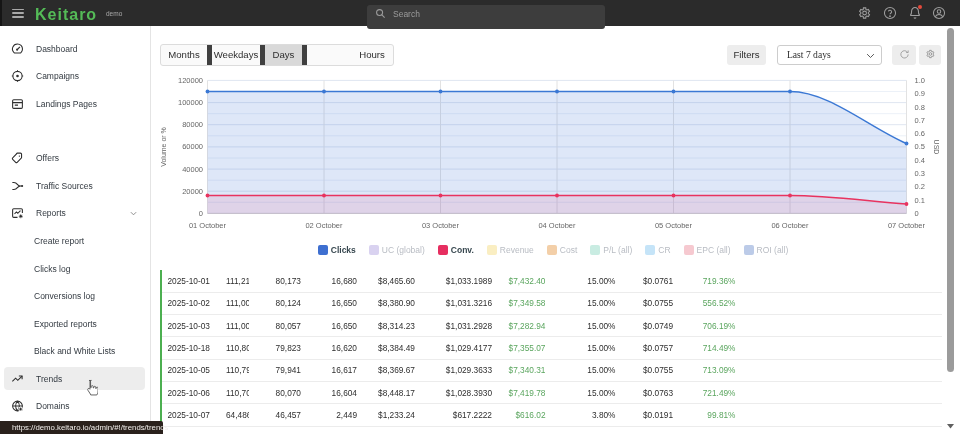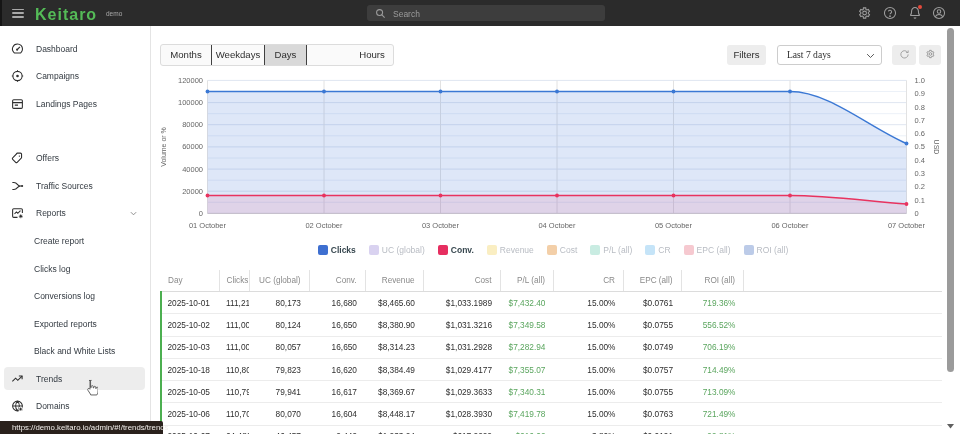--- a/index.html
+++ b/index.html
@@ -7,34 +7,34 @@
   font-family:"Liberation Sans", sans-serif; }
 #page { position:relative; width:960px; height:434px; overflow:hidden; }
 .abs { position:absolute; }
 
 
 #topbar { position:absolute; left:0; top:0; width:960px; height:26px; background:#2b2b2b; }
 #topbar .edge { position:absolute; left:0; top:0; width:2px; height:26px; background:#151515; }
 .hbar { position:absolute; left:12px; width:12px; height:1.7px; background:#a9a9a9; border-radius:1px; }
 #logo { position:absolute; left:35px; top:6px; font-size:16px; font-weight:bold; color:#54bb57; letter-spacing:1px; }
 #demo { position:absolute; left:106px; top:10px; font-size:6.5px; color:#a9a9a9; }
-#search { position:absolute; left:367px; top:5px; width:238px; height:16px; background:#3d3d3d; border-radius:3px; }
+#search { position:absolute; left:367px; top:5px; width:238px; height:24px; background:#3d3d3d; border-radius:3px; }
 #search .txt { position:absolute; left:26px; top:4px; font-size:8.5px; color:#9b9b9b; }
 
 
 #sidebar { position:absolute; left:0; top:26px; width:151px; height:408px; background:#fff; border-right:1px solid #e4e4e4; }
 .mi { position:absolute; left:0; width:150px; height:27px; }
 .mi .txt { position:absolute; left:36px; top:50%; transform:translateY(-50%); font-size:8.5px; color:#323940; }
 .mi.sub .txt { left:34px; }
 .mi .ic { position:absolute; left:11px; top:50%; transform:translateY(-50%); width:13px; height:13px; }
 #hl { position:absolute; left:4px; top:341px; width:141px; height:23px; background:#ededed; border-radius:4px; }
 
 
 #tabs { position:absolute; left:160px; top:44px; height:22px; border:1px solid #dcdcdc; border-radius:3px; background:#fafafa; display:flex; }
-#tabs .tab { height:20px; line-height:20px; font-size:9.6px; color:#2f2f2f; text-align:center; border-right:1px solid #404040; }
+#tabs .tab { height:20px; line-height:20px; font-size:9.6px; color:#2f2f2f; text-align:center; border-right:5px solid #404040; }
 #tabs .tab:last-child { border-right:none;margin-left:44px; }
 #tabs .sel { background:#d9d9d9; }
 .btn { position:absolute; top:45px; height:19.5px; background:#ededed; border-radius:3px; font-size:9.6px; color:#2f2f2f; text-align:center; line-height:19.5px; }
 #dd { position:absolute; left:777px; top:45px; width:105px; height:19.5px; background:#fff; border:1px solid #cdcdcd; border-radius:3px; font-size:9.6px; color:#2f2f2f; line-height:18px; padding-left:9px;font-family:Liberation Serif, serif; }
 
 
 #legend { position:absolute; left:156px; top:244px; width:794px; height:12px; display:flex; justify-content:center; align-items:center; gap:13px; }
 .li { display:flex; align-items:center; gap:3px; font-size:8.5px; color:#b8bcc3; white-space:nowrap; }
 .li.on { color:#37474f; font-weight:bold; }
 .sq { width:10px; height:10px; border-radius:2px; }
@@ -303,33 +303,20 @@
           <col style="width:56px">
           <col style="width:58px">
           <col style="width:77px">
           <col style="width:53.5px">
           <col style="width:70px">
           <col style="width:57.5px">
           <col style="width:62.5px">
           <col style="width:198.5px">
       </colgroup>
       <tbody>
-          <tr>
-        <th>Day</th>
-            <th>Clicks</th>
-            <th>UC (global)</th>
-            <th>Conv.</th>
-            <th>Revenue</th>
-            <th>Cost</th>
-            <th>P/L (all)</th>
-            <th>CR</th>
-            <th>EPC (all)</th>
-            <th>ROI (all)</th>
-            <th class="nob"></th>
-      </tr>
       <tr>
             <td>2025-10-01</td>
             <td>111,213</td>
             <td>80,173</td>
             <td>16,680</td>
             <td>$8,465.60</td>
             <td>$1,033.1989</td>
             <td class="g">$7,432.40</td>
             <td>15.00%</td>
             <td>$0.0761</td>

